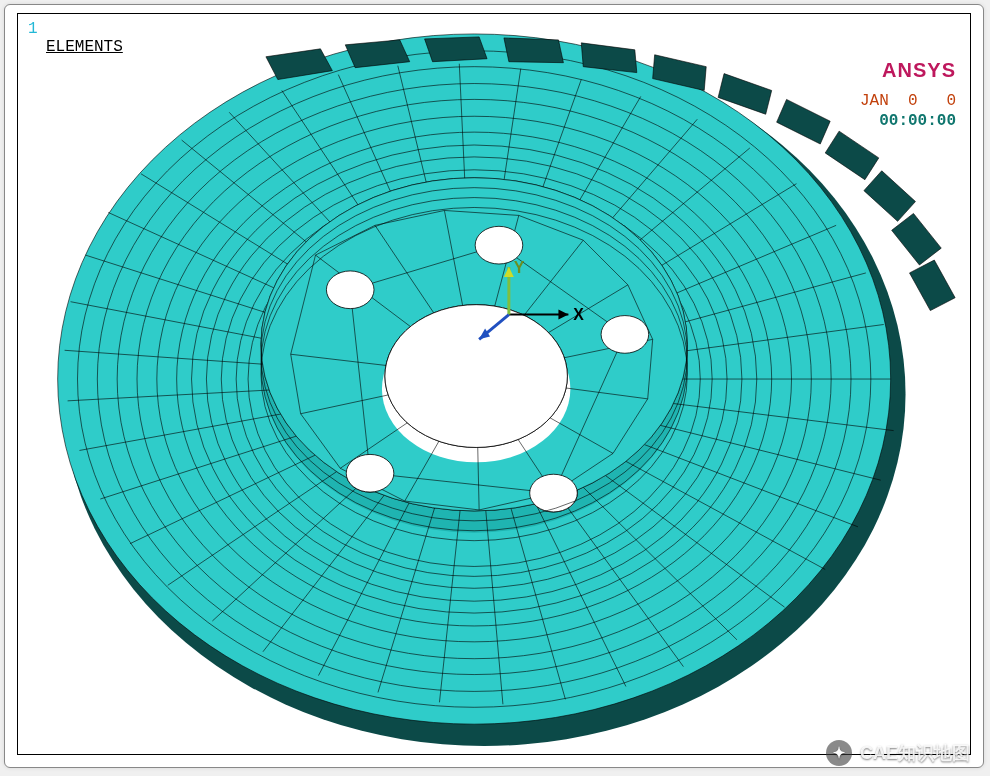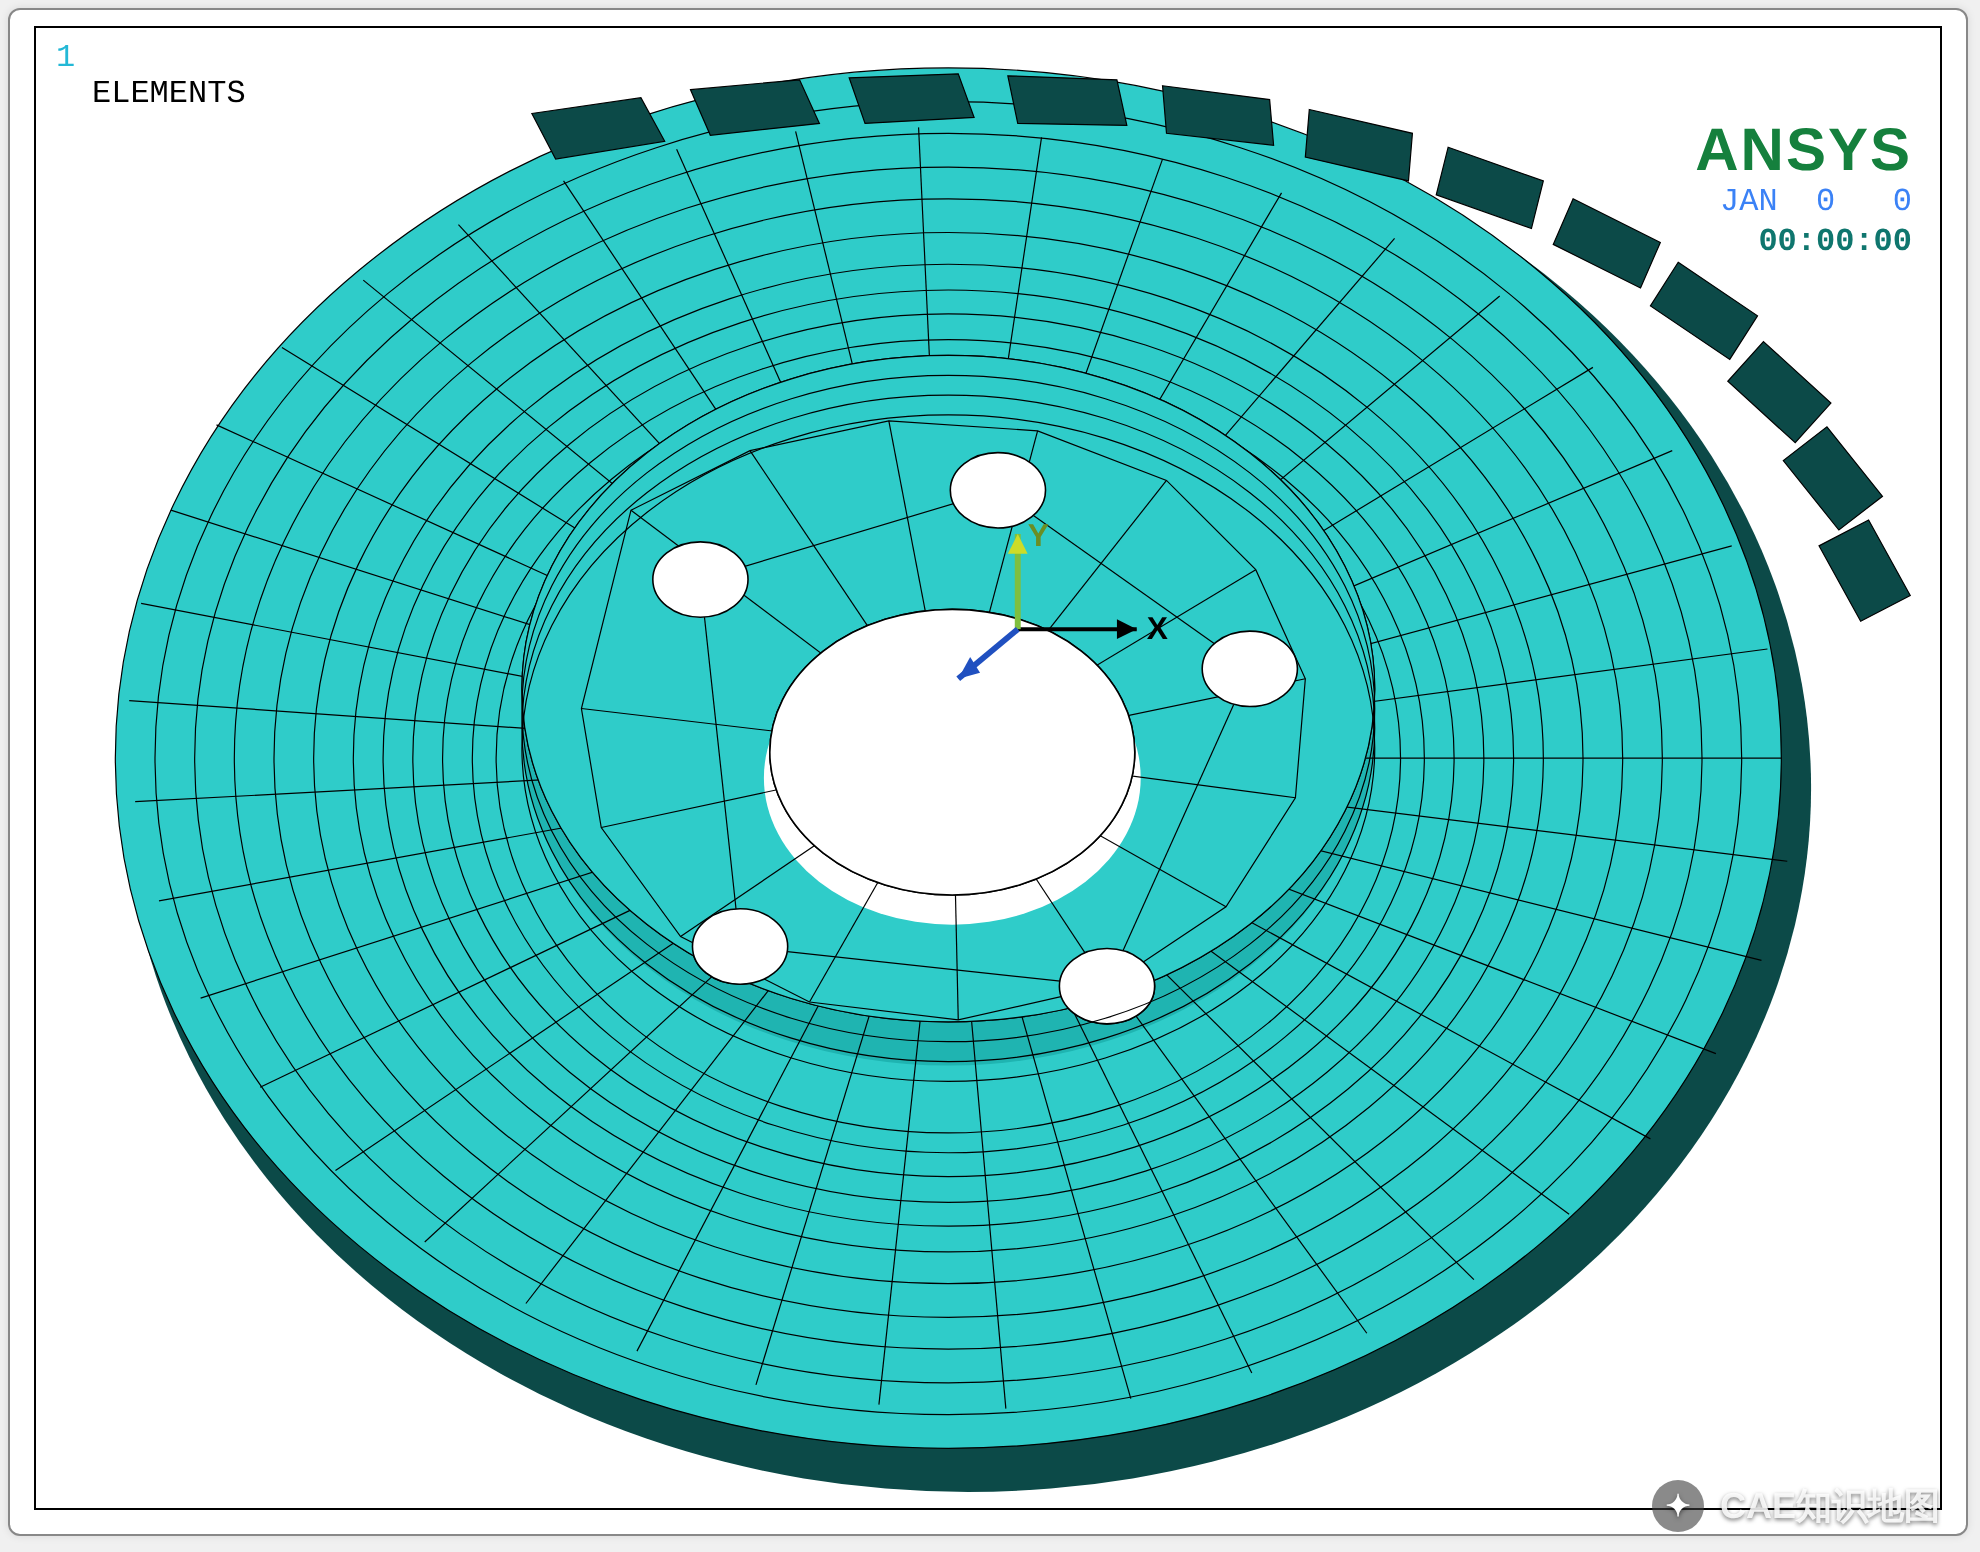--- a/index.html
+++ b/index.html
@@ -42,45 +42,46 @@
   .tl-number {
     top: 6px;
     left: 10px;
     color: #23b8d6;
   }
   .tl-label {
     top: 24px;
     left: 28px;
     color: #000;
     font-weight: 500;
+    text-decoration: underline;
   }
   .brand {
     top: 12px;
     right: 14px;
     text-align: right;
     line-height: 1.05;
   }
   .brand .b1 {
     font-family: Arial, Helvetica, sans-serif;
     font-weight: 900;
-    font-size: 30px;
+    font-size: 20px;
     letter-spacing: 1px;
-    color: #15803d;
+    color: #be185d;
   }
   .brand .b2 {
     font-family: Arial, Helvetica, sans-serif;
     font-weight: 700;
     font-size: 16px;
     color: #000;
   }
   .brand .b2 .r2 { color: #1e5fa8; }
   .date-line {
     top: 78px;
     right: 14px;
-    color: #3b82f6;
+    color: #c2410c;
   }
   .time-line {
     top: 98px;
     right: 14px;
     color: #0f766e;
     font-weight: bold;
   }
   .watermark {
     position: absolute;
     bottom: 10px;

